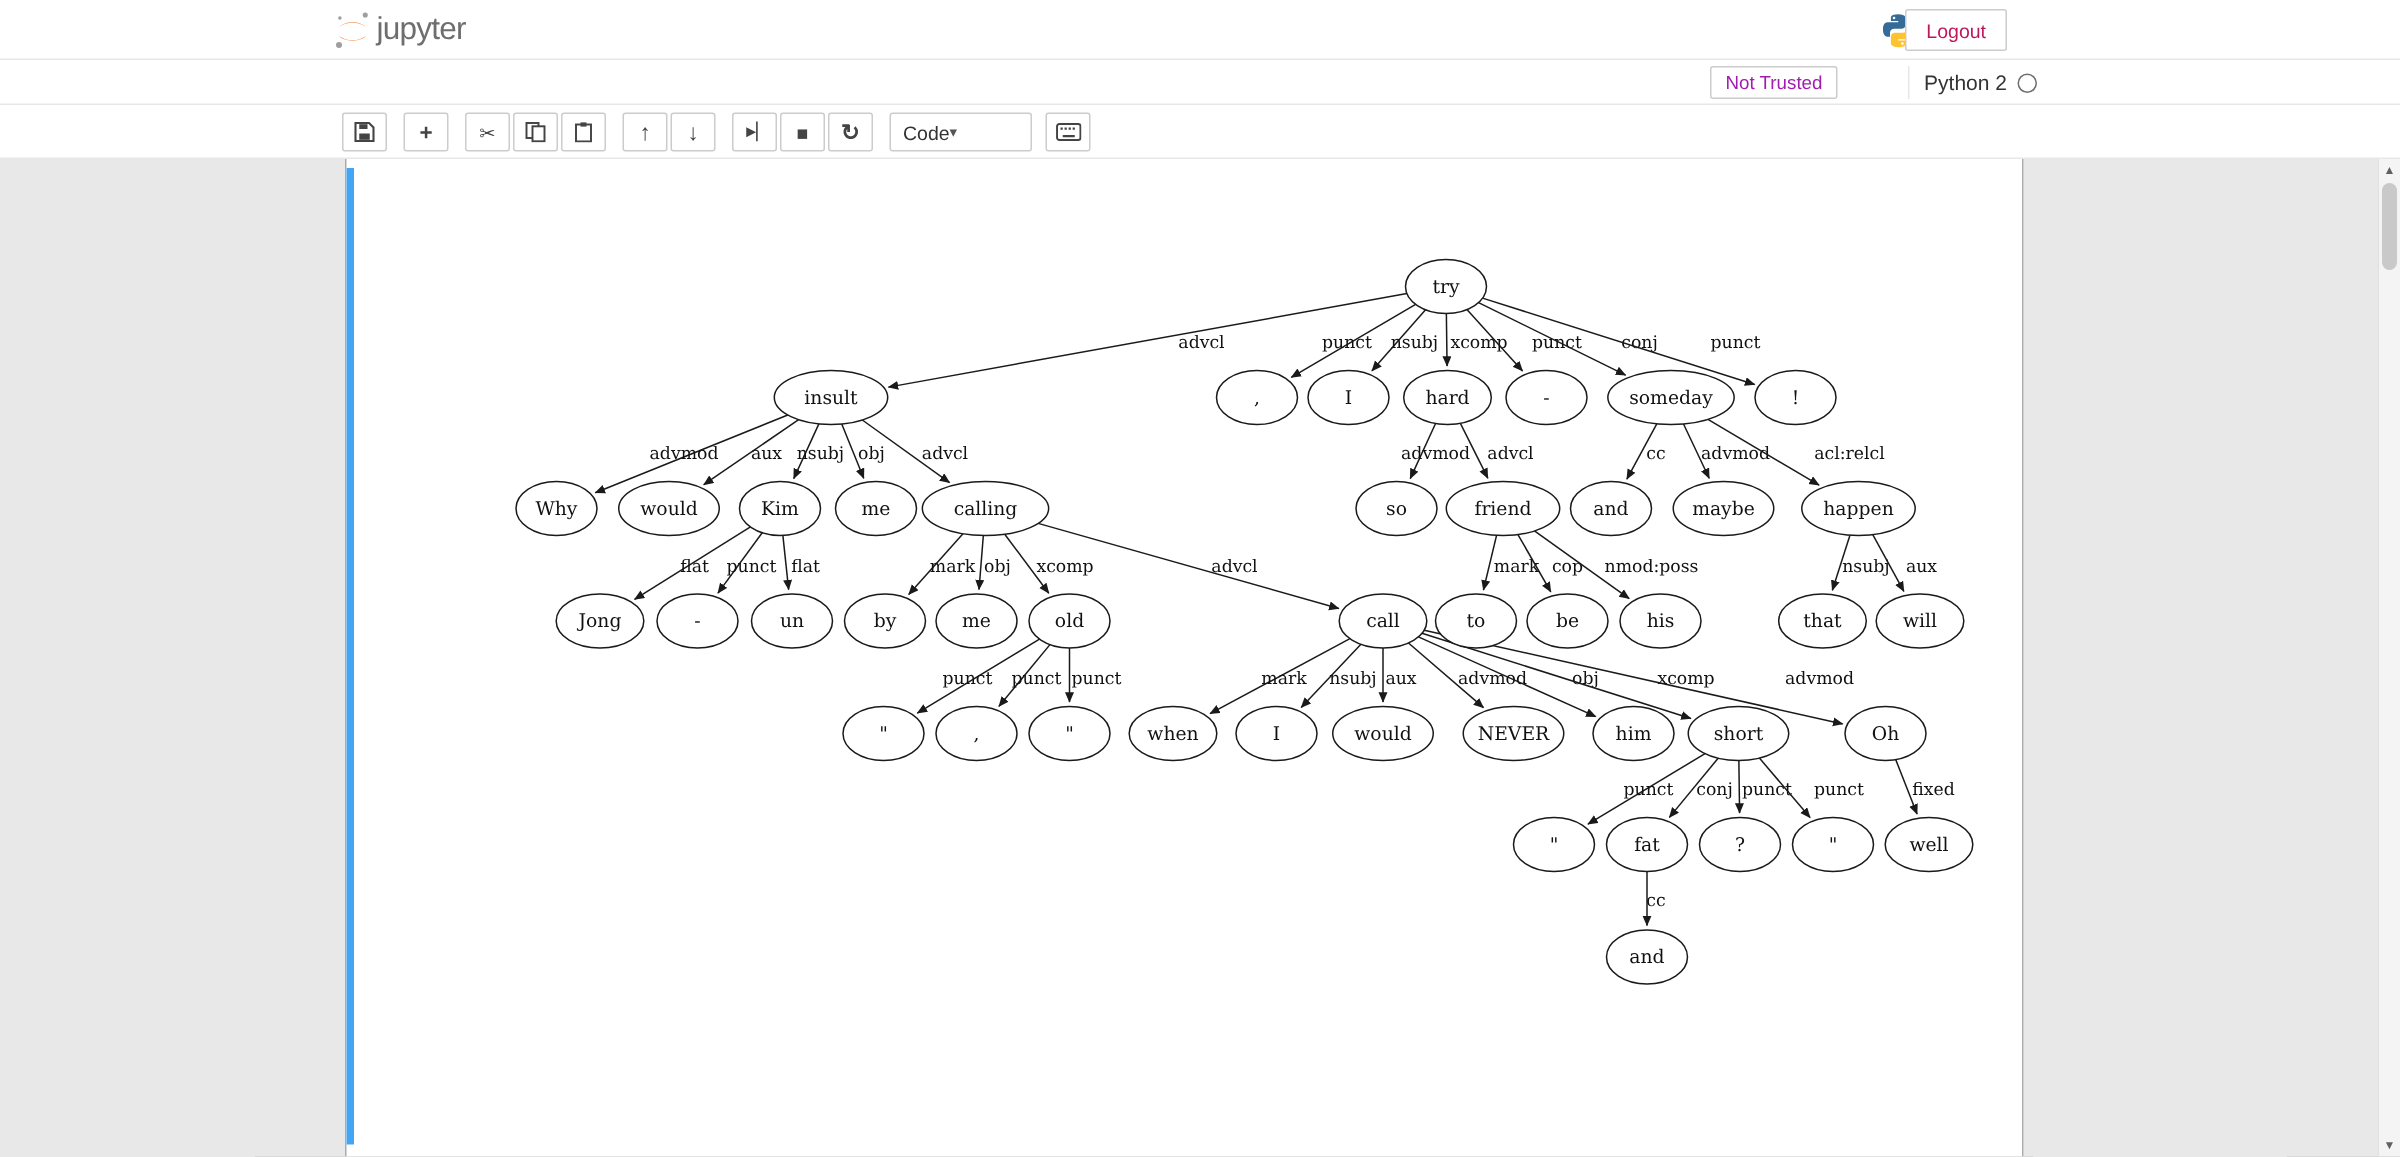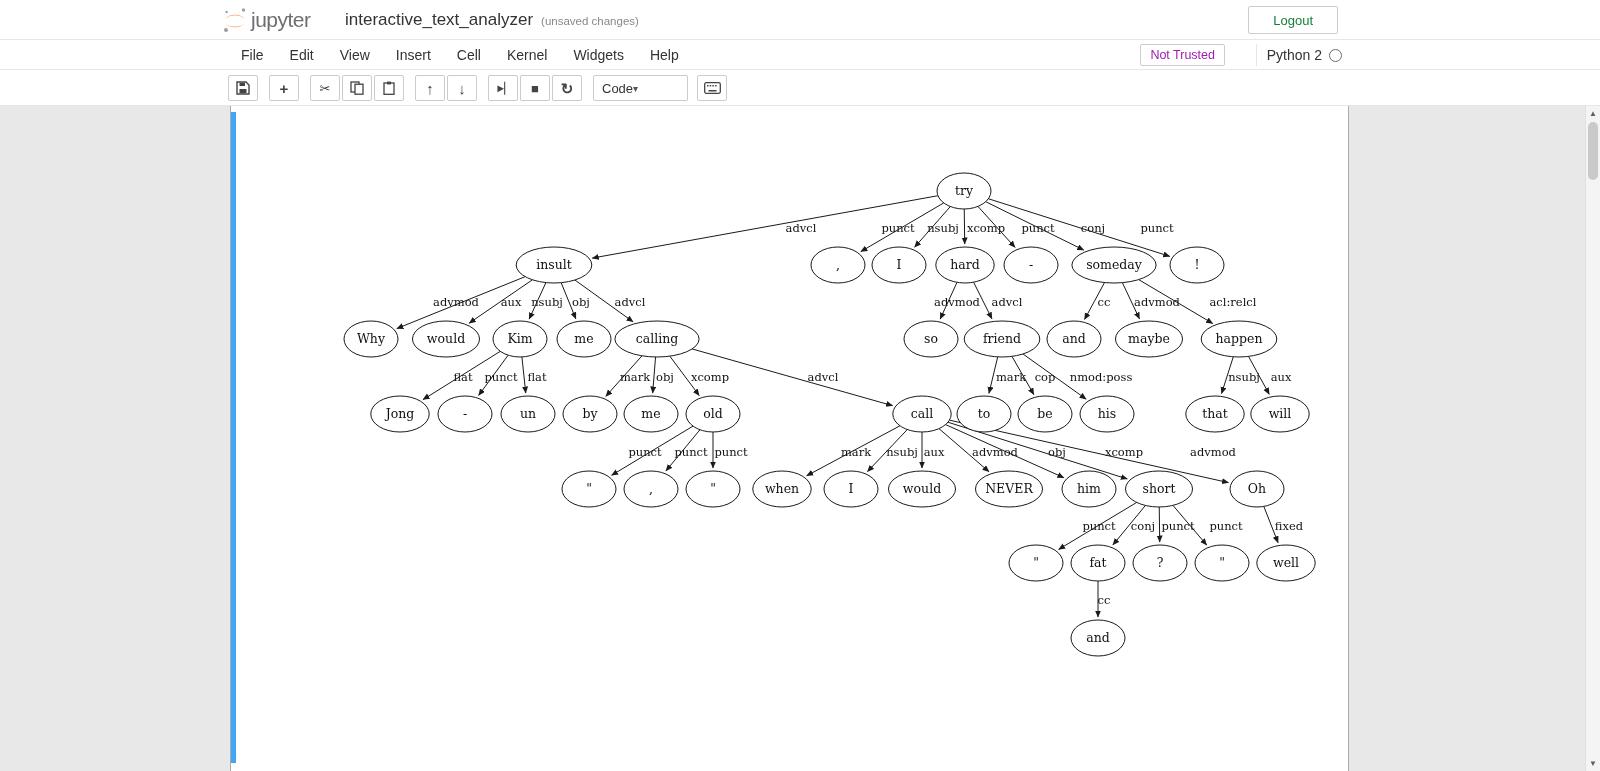--- a/index.html
+++ b/index.html
@@ -6,29 +6,29 @@
   body { background:#888; font-family:"Liberation Sans", sans-serif; }
   .app { position:relative; width:1600px; height:771px; background:#e8e8e8; overflow:hidden; }
 
   
   .topbar { position:absolute; top:0; left:0; right:0; height:40px; background:#fff; border-bottom:1px solid #e7e7e7; }
   .logo { position:absolute; left:222px; top:6px; display:flex; align-items:center; gap:3px; cursor:pointer; }
   .logo-text { font-size:21px; color:#6e6e6e; letter-spacing:-0.5px; line-height:26px; }
   .nb-title-wrap { position:absolute; left:345px; top:10px; display:flex; align-items:baseline; gap:8px; }
   .nb-title { font-size:17px; color:#333; cursor:pointer; }
   .nb-subtitle { font-size:11.5px; color:#888; }
-  .logout-btn { position:absolute; right:262px; top:6px; height:28px; padding:0 24px; background:#fff; border:1px solid #ccc; border-radius:2px; font-size:13px; color:#15803d; cursor:pointer; }
+  .logout-btn { position:absolute; right:262px; top:6px; height:28px; padding:0 13px; background:#fff; border:1px solid #ccc; border-radius:2px; font-size:13px; color:#be185d; cursor:pointer; }
   .kernel-logo { position:absolute; right:322px; top:8px; }
 
   
   .menubar { position:absolute; top:40px; left:0; right:0; height:30px; background:#fff; border-bottom:1px solid #e7e7e7; }
   .menus { position:absolute; left:228px; top:0; display:flex; }
   .menu-item { padding:7px 13px; font-size:14px; color:#333; cursor:pointer; }
   .not-trusted { position:absolute; right:375px; top:4px; height:22px; padding:0 9px; background:#fff; border:1px solid #ccc; border-radius:2px; font-size:12.5px; color:#a21caf; }
-  .kernel-area { position:absolute; right:258px; top:4px; display:flex; align-items:center; gap:7px; font-size:14px; color:#333; border-left:1px solid #e7e7e7; padding-left:10px; height:22px; }
+  .kernel-area { position:absolute; right:242px; top:4px; display:flex; align-items:center; gap:7px; font-size:14px; color:#333; border-left:1px solid #e7e7e7; padding-left:10px; height:22px; }
   .kernel-circle { width:13px; height:13px; border:1.5px solid #6e6e6e; border-radius:50%; display:inline-block; }
 
   
   .toolbar { position:absolute; top:70px; left:0; right:0; height:36px; background:#fff; border-bottom:1px solid #e7e7e7; }
   .toolbar-inner { position:absolute; left:228px; top:5px; display:flex; align-items:center; }
   .btn-group { display:flex; margin-right:9px; }
   .btn { min-width:30px; height:26px; border:1px solid #ccc; background:#fff; border-radius:2px; margin-right:2px; display:flex; align-items:center; justify-content:center; font-size:13px; color:#444; cursor:pointer; }
   .glyph { line-height:1; }
   .glyph-bold { font-weight:bold; font-size:15px; }
   .glyph-small { font-size:11px; letter-spacing:-2px; }
@@ -58,44 +58,30 @@
     <div class="logo">
       <svg width="26" height="28" viewBox="0 0 26 28">
         <circle cx="21.5" cy="4" r="1.7" fill="#9e9e9e"></circle>
         <circle cx="4" cy="24" r="2" fill="#9e9e9e"></circle>
         <circle cx="4.6" cy="6" r="1.2" fill="#9e9e9e"></circle>
         <path d="M3.5 17.5 a11 7.5 0 0 0 19 0 a13 10.5 0 0 1 -19 0 z" fill="#F37726"></path>
         <path d="M3.5 12.5 a11 7.5 0 0 1 19 0 a13 10.5 0 0 0 -19 0 z" fill="#F37726"></path>
       </svg>
       <span class="logo-text">jupyter</span>
     </div>
-    <div class="nb-title-wrap">
-      <span class="nb-title">interactive_text_analyzer</span>
-      <span class="nb-subtitle">(unsaved changes)</span>
-    </div>
     <span class="kernel-logo">
       <svg width="25" height="25" viewBox="0 0 24 24">
         <path d="M11.9 1.5c-4.9 0-4.6 2.1-4.6 2.1v2.2h4.7v.7H5.4S2.2 6.1 2.2 11s2.8 4.8 2.8 4.8h1.7v-2.3s-.1-2.8 2.7-2.8h4.7s2.6 0 2.6-2.5V4.1s.4-2.6-4.8-2.6zM9.3 3a.85.85 0 1 1 0 1.7.85.85 0 0 1 0-1.7z" fill="#366B98"></path>
         <path d="M12.1 22.5c4.9 0 4.6-2.1 4.6-2.1v-2.2H12v-.7h6.6s3.2.4 3.2-4.5-2.8-4.8-2.8-4.8h-1.7v2.3s.1 2.8-2.7 2.8H9.9s-2.6 0-2.6 2.5v4.1s-.4 2.6 4.8 2.6zm2.6-1.5a.85.85 0 1 1 0-1.7.85.85 0 0 1 0 1.7z" fill="#FFC331"></path>
       </svg>
     </span>
     <button class="logout-btn">Logout</button>
   </div>
 
   <div class="menubar">
-    <div class="menus">
-      <span class="menu-item">File</span>
-      <span class="menu-item">Edit</span>
-      <span class="menu-item">View</span>
-      <span class="menu-item">Insert</span>
-      <span class="menu-item">Cell</span>
-      <span class="menu-item">Kernel</span>
-      <span class="menu-item">Widgets</span>
-      <span class="menu-item">Help</span>
-    </div>
     <button class="not-trusted">Not Trusted</button>
     <div class="kernel-area">
       <span>Python 2</span>
       <span class="kernel-circle"></span>
     </div>
   </div>
 
   <div class="toolbar">
     <div class="toolbar-inner">
       <div class="btn-group">

